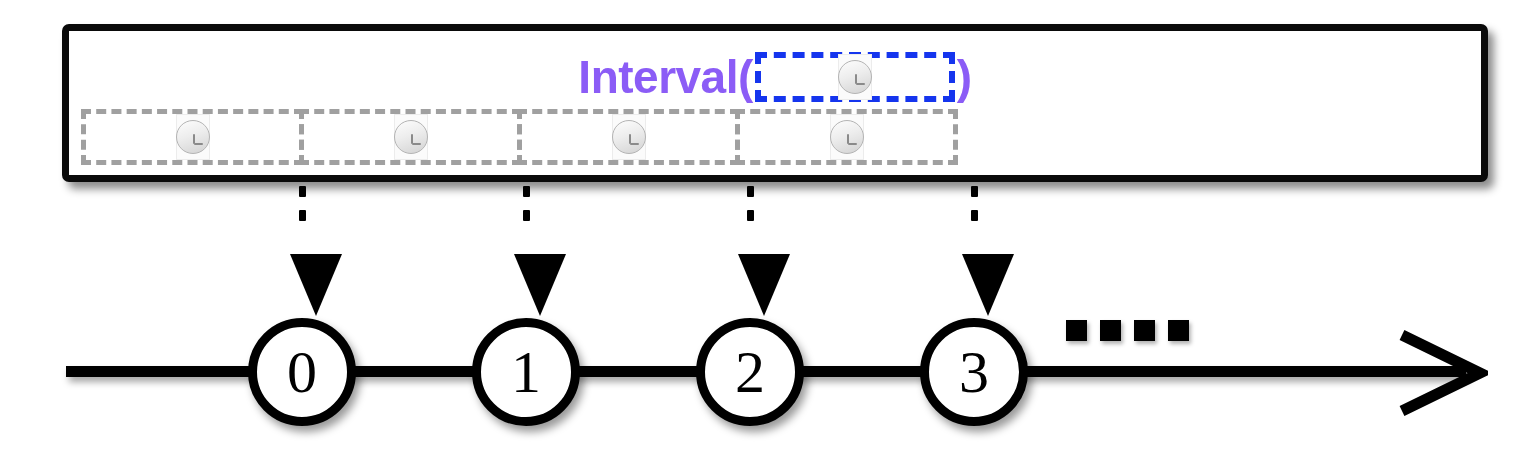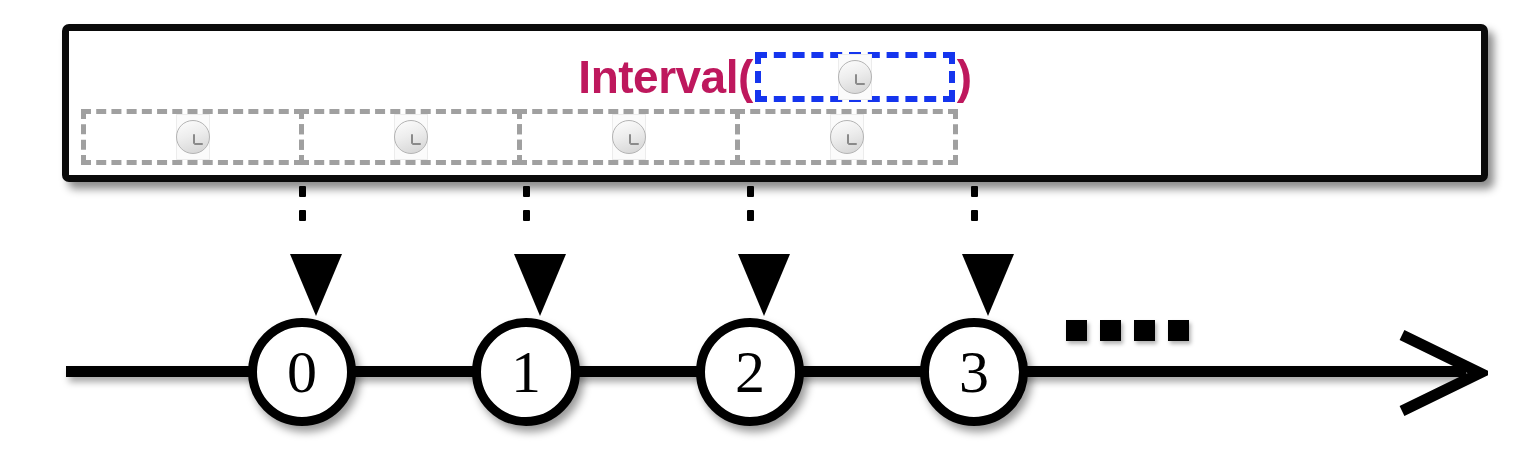--- a/index.html
+++ b/index.html
@@ -40,21 +40,21 @@
     width: 100%;
     height: 60px;
     display: flex;
     align-items: center;
     justify-content: center;
     pointer-events: none;
   }
   .title-text {
     font-size: 46px;
     font-weight: bold;
-    color: #be185d;
+    color: #8b5cf6;
     letter-spacing: -0.5px;
     line-height: 1;
     font-family: "Liberation Sans", sans-serif;
   }
   #title-blue-box {
     width: 200px;
     height: 50px;
     margin: 0 2px;
     border: 6px dashed #1535ee;
     box-sizing: border-box;

